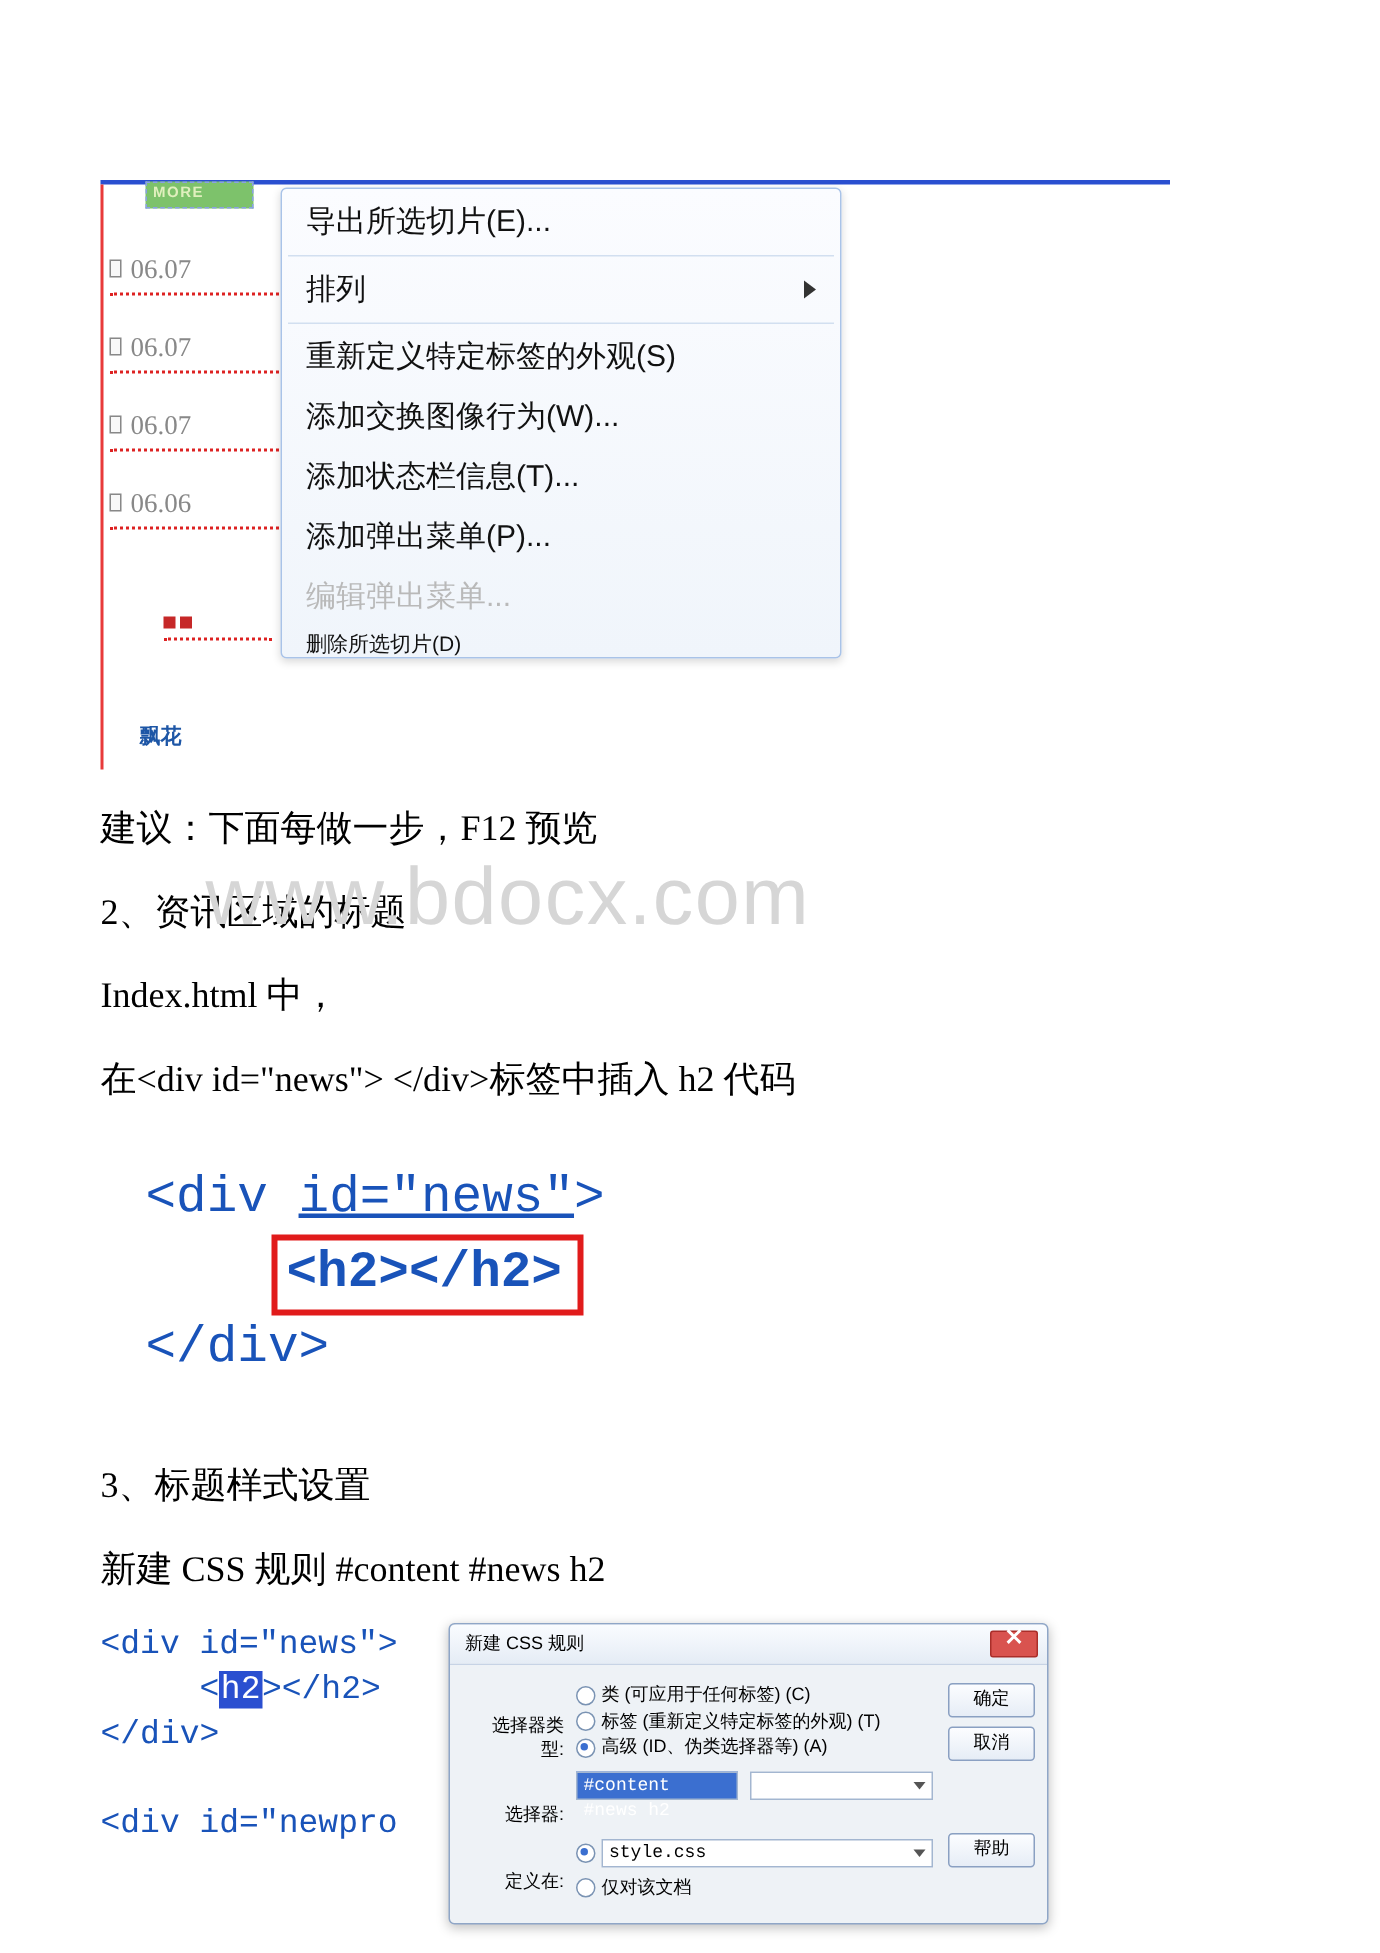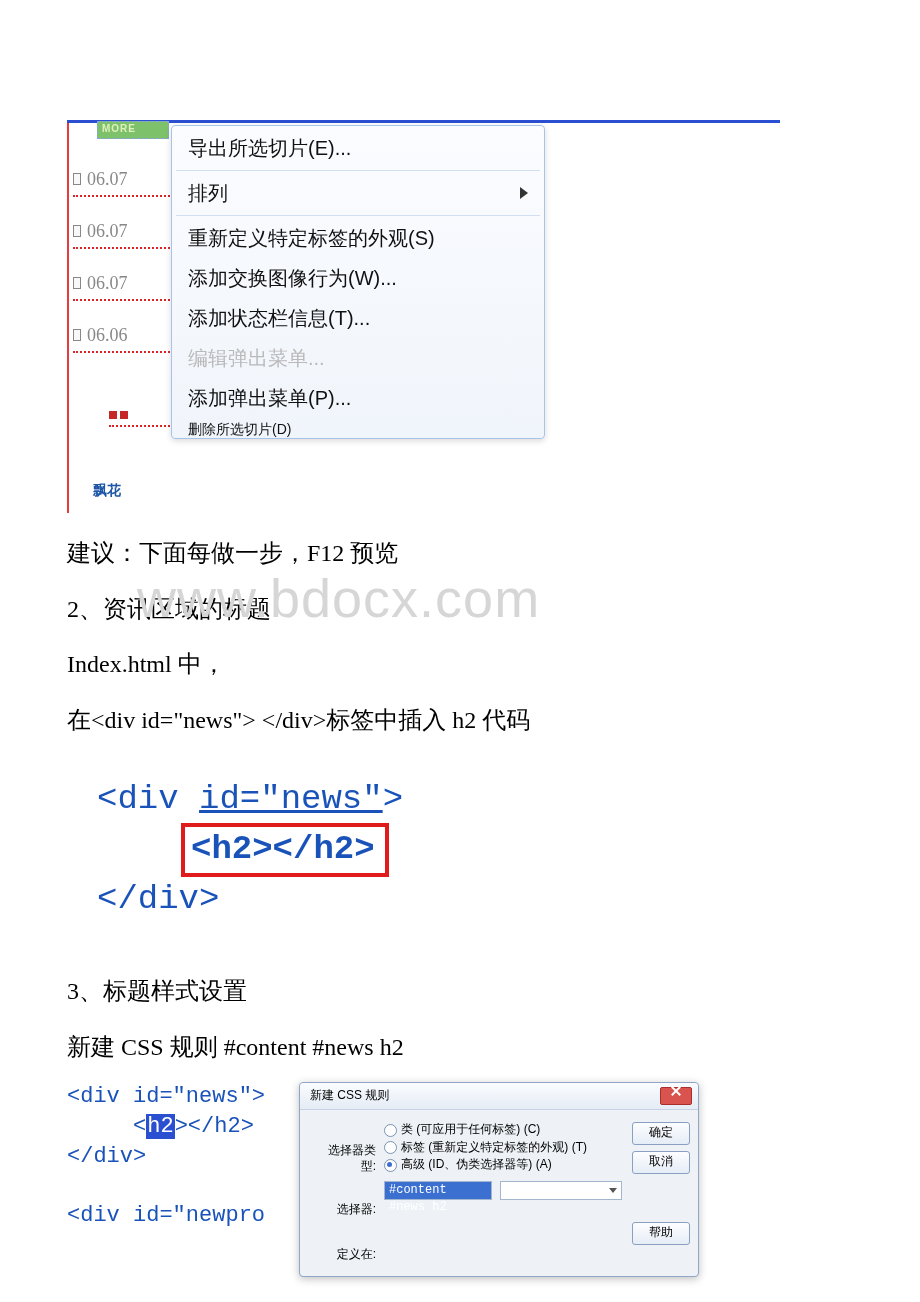--- a/index.html
+++ b/index.html
@@ -71,21 +71,21 @@
 
   .pixel-label {
     position: absolute;
     left: 24px; top: 360px;
     font: bold 14px/1 "SimHei", sans-serif;
     color: #1d56a6;
   }
 
   .ctx-menu {
     position: absolute;
-    left: 104px; top: 2px;
+    left: 120px; top: 2px;
     width: 372px;
     border: 1px solid #a9c3e8;
     border-radius: 4px;
     background: linear-gradient(#fbfcff, #f0f5fb);
     box-shadow: 0 2px 6px rgba(0,0,0,.15);
     padding: 2px 0;
     font: 20px/1 "Microsoft YaHei", "SimSun", sans-serif;
   }
   .ctx-group-sep {
     height: 1px;
@@ -284,25 +284,25 @@
       <div class="ctx-group-sep"></div>
       <div class="ctx-item">
         <span>重新定义特定标签的外观(S)</span>
       </div>
       <div class="ctx-item">
         <span>添加交换图像行为(W)...</span>
       </div>
       <div class="ctx-item">
         <span>添加状态栏信息(T)...</span>
       </div>
+      <div class="ctx-item">
+        <span>添加弹出菜单(P)...</span>
+      </div>
       <div class="ctx-item disabled">
         <span>编辑弹出菜单...</span>
-      </div>
-      <div class="ctx-item">
-        <span>添加弹出菜单(P)...</span>
       </div>
       <div class="ctx-last">删除所选切片(D)</div>
     </div>
   </div>
 
   <p class="para">
     <span>建议：下面每做一步，</span><span class="latin">F12 </span><span>预览</span>
   </p>
 
   <div class="watermark-wrap">
@@ -363,20 +363,30 @@
               </div>
             </div>
           </div>
           <div class="form-row" style="margin-top:6px">
             <div class="form-label">选择器:</div>
             <div class="dlg-input sel-highlight">#content #news h2</div>
             <div style="width:14px" class="dlg-dd"></div>
           </div>
           <div class="form-row" style="margin-top:8px">
             <div class="form-label">定义在:</div>
+            <div class="opts" style="display:flex;flex-direction:column;gap:4px">
+              <div class="opt" style="align-items:center">
+                <span class="radio checked"></span>
+                <div class="dlg-dd" style="flex:1">style.css</div>
+              </div>
+              <div class="opt">
+                <span class="radio"></span>
+                <span>仅对该文档</span>
+              </div>
+            </div>
           </div>
         </div>
         <div class="dlg-buttons">
           <div class="dlg-btn">确定</div>
           <div class="dlg-btn">取消</div>
           <div class="dlg-btn help">帮助</div>
         </div>
       </div>
     </div>
   </div>

